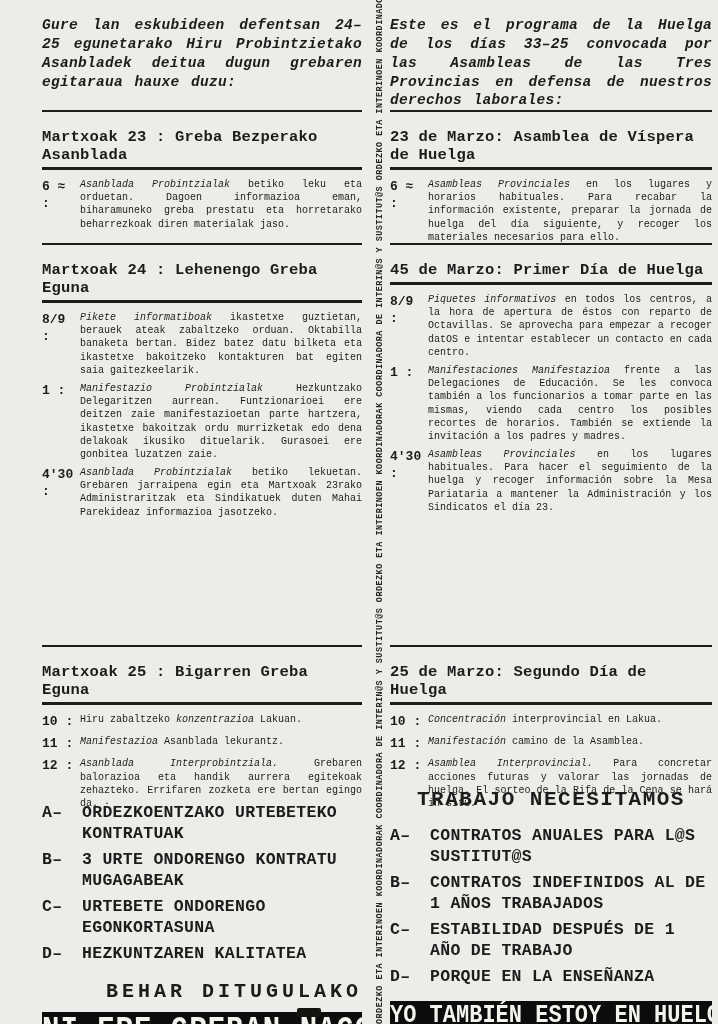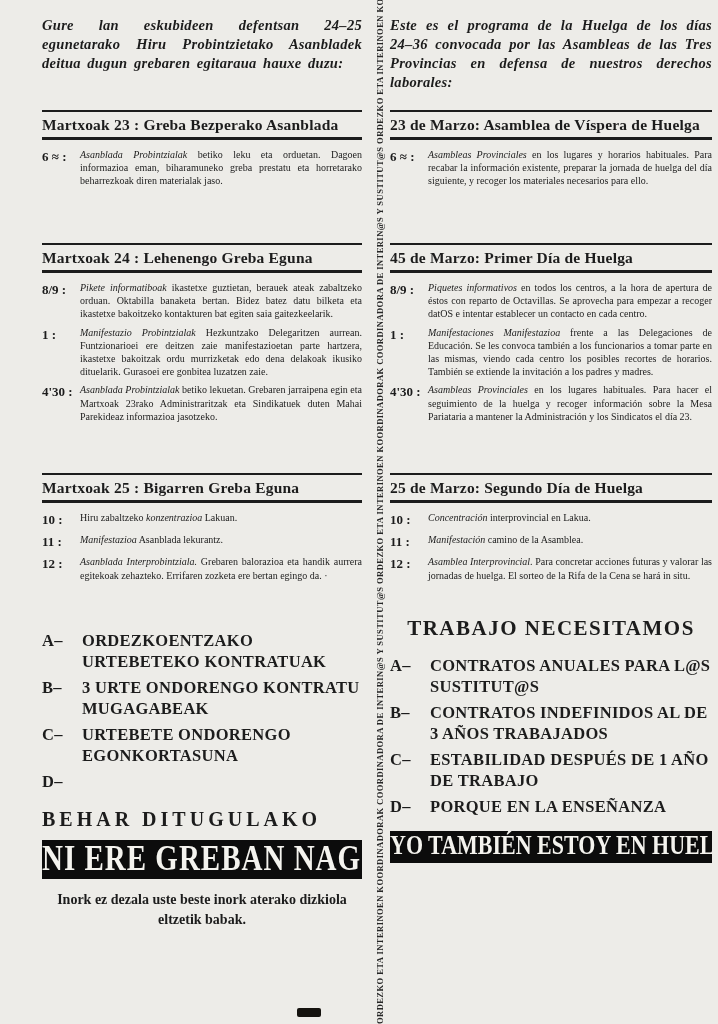--- a/index.html
+++ b/index.html
@@ -1,51 +1,51 @@
 <!DOCTYPE html>
 <html><head>
 <meta charset="utf-8">
 <style>
   html,body{margin:0;padding:0;background:#888;}
   .page{
     position:relative;width:718px;height:1024px;margin:0 auto;
     background:#edece8;
     color:#1c1c1c;
-    font-family:Liberation Serif, serif;
+    font-family:Liberation Mono, monospace;
     overflow:hidden;
   }
   .col{position:absolute;top:16px;}
   .col-left{left:42px;width:320px;}
   .col-right{left:390px;width:322px;}
   .intro{
     font-weight:bold;font-style:italic;font-size:14.5px;line-height:1.3;
     text-align:justify;letter-spacing:.3px;word-spacing:2.5px;height:94px;
   }
   .section-s0{height:133px;}
-  .section-s1{height:230px;}
+  .section-s1{height:402px;}
   .section-s2{height:143px;}
   .section-header{
     border-top:2px solid #1c1c1c;border-bottom:3px solid #1c1c1c;
-    font-weight:bold;font-size:15.5px;padding:4px 0 3px;margin-bottom:8px;
+    font-weight:bold;font-size:15.5px;padding:16px 0 3px;margin-bottom:8px;
     letter-spacing:.2px;
   }
   .item{display:flex;margin-bottom:5px;}
   .time{flex:0 0 38px;font-weight:bold;font-size:13px;line-height:1.32;}
   .itext{flex:1;font-size:10px;line-height:1.32;text-align:justify;}
   .em{font-style:italic;}
   .demands{margin-top:14px;}
   .demand{display:flex;font-weight:bold;font-size:16.5px;line-height:1.3;margin-bottom:4px;letter-spacing:.3px;}
   .demand-letter{flex:0 0 40px;}
   .demand-text{flex:1;}
   .demands-title{
     font-weight:bold;font-size:21px;letter-spacing:1.5px;text-align:center;
     margin-bottom:14px;white-space:nowrap;
   }
   .headline{
-    font-weight:bold;font-size:20px;letter-spacing:4px;text-align:left;
+    font-weight:bold;font-size:20px;letter-spacing:4px;text-align:right;
     margin-top:16px;white-space:nowrap;
   }
   .banner{
     background:#0c0c0c;color:#f4f3ee;font-weight:bold;text-align:center;
     margin-top:9px;padding:2px 0 4px;white-space:nowrap;overflow:hidden;
   }
   .banner-inner{display:inline-block;transform:scaleY(1.2);transform-origin:center;}
   .banner-left{font-size:29px;letter-spacing:1px;}
   .banner-right{font-size:22px;letter-spacing:0;}
   .footnote{
@@ -146,38 +146,39 @@
       <div class="demand">
         <span class="demand-letter">B–</span>
         <span class="demand-text">3 URTE ONDORENGO KONTRATU MUGAGABEAK</span>
       </div>
       <div class="demand">
         <span class="demand-letter">C–</span>
         <span class="demand-text">URTEBETE ONDORENGO EGONKORTASUNA</span>
       </div>
       <div class="demand">
         <span class="demand-letter">D–</span>
+        <span class="demand-text">HEZKUNTZAREN KALITATEA</span>
       </div>
     </div>
 
     <div class="headline">BEHAR DITUGULAKO</div>
 
     <div class="banner banner-left">
       <span class="banner-inner">NI ERE GREBAN NAGO</span>
     </div>
 
     <div class="footnote footnote-left">Inork ez dezala uste beste inork aterako dizkiola eltzetik babak.</div>
   </div>
 
   <div class="spine">
     <div class="spine-inner">ORDEZKO ETA INTERINOEN KOORDINADORAK COORDINADORA DE INTERIN@S Y SUSTITUT@S ORDEZKO ETA INTERINOEN KOORDINADORAK COORDINADORA DE INTERIN@S Y SUSTITUT@S ORDEZKO ETA INTERINOEN KOORDINADORAK COORDINADORA DE INTERIN@S Y SUSTITUT@S</div>
   </div>
 
   <div class="col col-right">
-    <div class="intro">Este es el programa de la Huelga de los días 24–36 convocada por las Asambleas de las Tres Provincias en defensa de nuestros derechos laborales:</div>
+    <div class="intro">Este es el programa de la Huelga de los días 33–25 convocada por las Asambleas de las Tres Provincias en defensa de nuestros derechos laborales:</div>
 
     <div class="section section-s0">
       <div class="section-header">23 de Marzo: Asamblea de Víspera de Huelga</div>
       <div class="item">
         <span class="time">6 ≈ :</span>
         <span class="itext">
           <span></span>
           <span class="em">Asambleas Provinciales</span>
           <span>en los lugares y horarios habituales. Para recabar la información existente, preparar la jornada de huelga del día siguiente, y recoger los materiales necesarios para ello.</span>
         </span>
@@ -242,21 +243,21 @@
 
     <div class="demands-title">TRABAJO NECESITAMOS</div>
 
     <div class="demands" style="margin-top:0;">
       <div class="demand">
         <span class="demand-letter">A–</span>
         <span class="demand-text">CONTRATOS ANUALES PARA L@S SUSTITUT@S</span>
       </div>
       <div class="demand">
         <span class="demand-letter">B–</span>
-        <span class="demand-text">CONTRATOS INDEFINIDOS AL DE 3 AÑOS TRABAJADOS</span>
+        <span class="demand-text">CONTRATOS INDEFINIDOS AL DE 1 AÑOS TRABAJADOS</span>
       </div>
       <div class="demand">
         <span class="demand-letter">C–</span>
         <span class="demand-text">ESTABILIDAD DESPUÉS DE 1 AÑO DE TRABAJO</span>
       </div>
       <div class="demand">
         <span class="demand-letter">D–</span>
         <span class="demand-text">PORQUE EN LA ENSEÑANZA</span>
       </div>
     </div>

